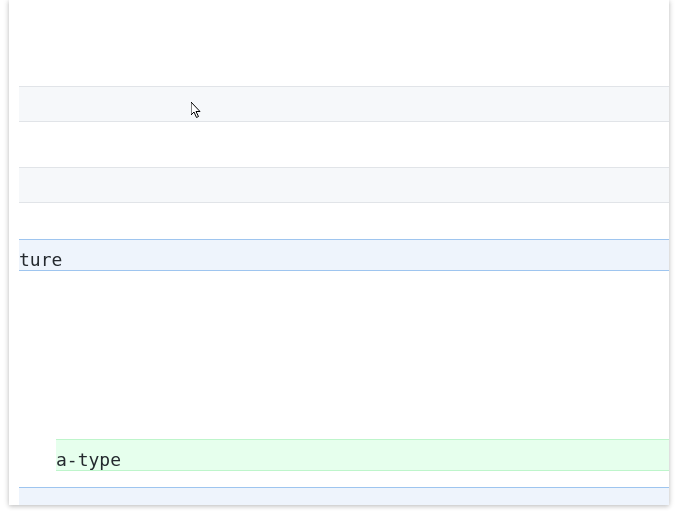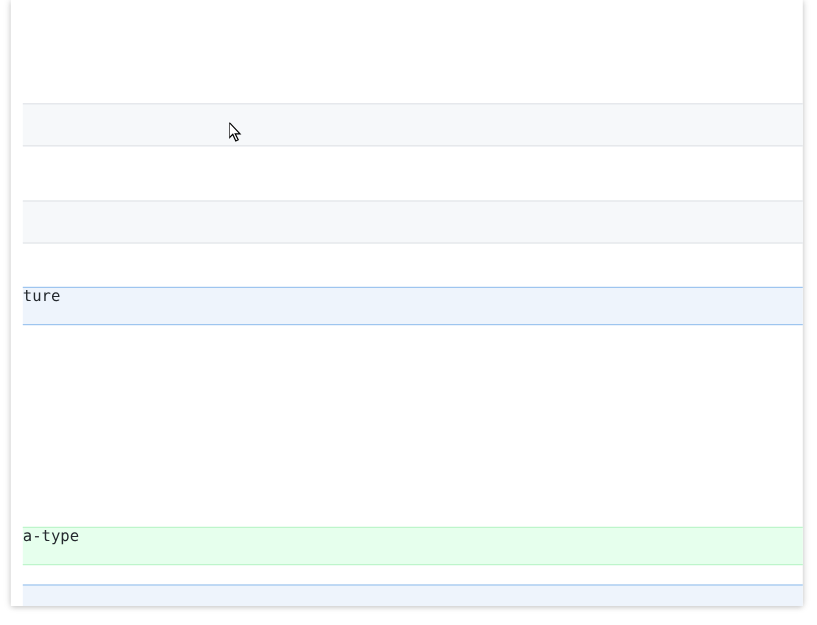--- a/index.html
+++ b/index.html
@@ -37,30 +37,31 @@
     background: #f6f8fa;
     border-top: 1px solid #e1e4e8;
     border-bottom: 1px solid #e1e4e8;
   }
   .line {
     position: absolute;
     left: 0;
     right: 0;
     height: 32px;
     display: flex;
-    align-items: flex-start;
+    align-items: flex-end;
     padding-left: 0;
     font-family: ui-monospace, "SF Mono", Menlo, Consolas, monospace;
-    font-size: 13px;
+    font-size: 18px;
     white-space: pre;
   }
   .line.addition {
     background: #e6ffed;
     border-top: 1px solid #bef5cb;
     border-bottom: 1px solid #bef5cb;
+    margin-left: 37px;
   }
   .line.context-blue {
     background: #eef4fc;
     border-top: 1px solid #9ec5ef;
     border-bottom: 1px solid #9ec5ef;
   }
   .line.context-blue-half {
     background: #eef4fc;
     border-top: 1px solid #9ec5ef;
   }

